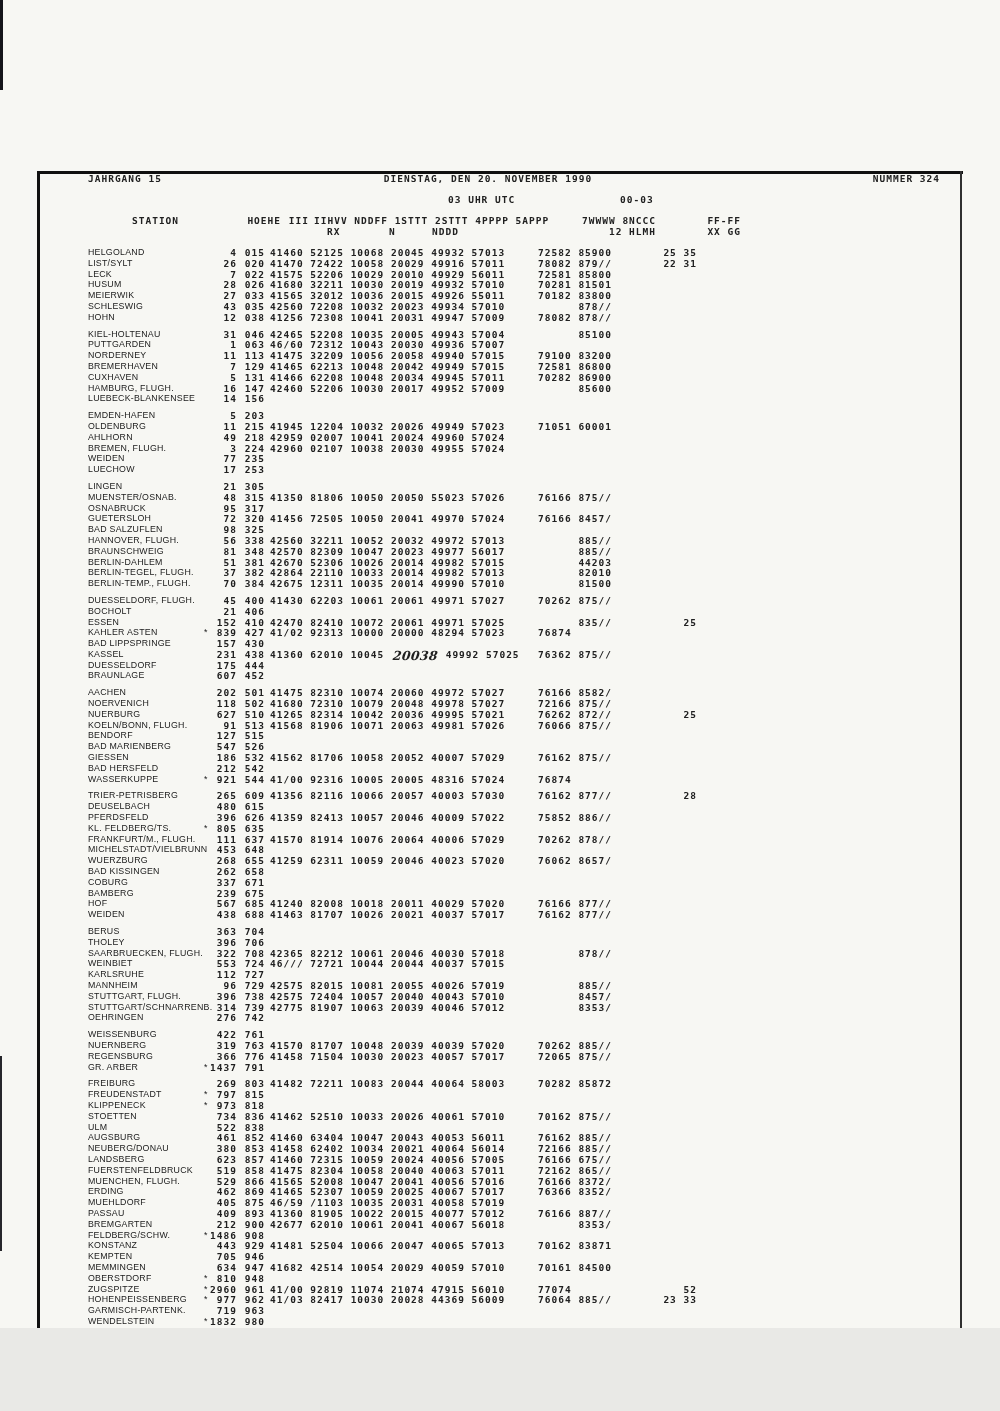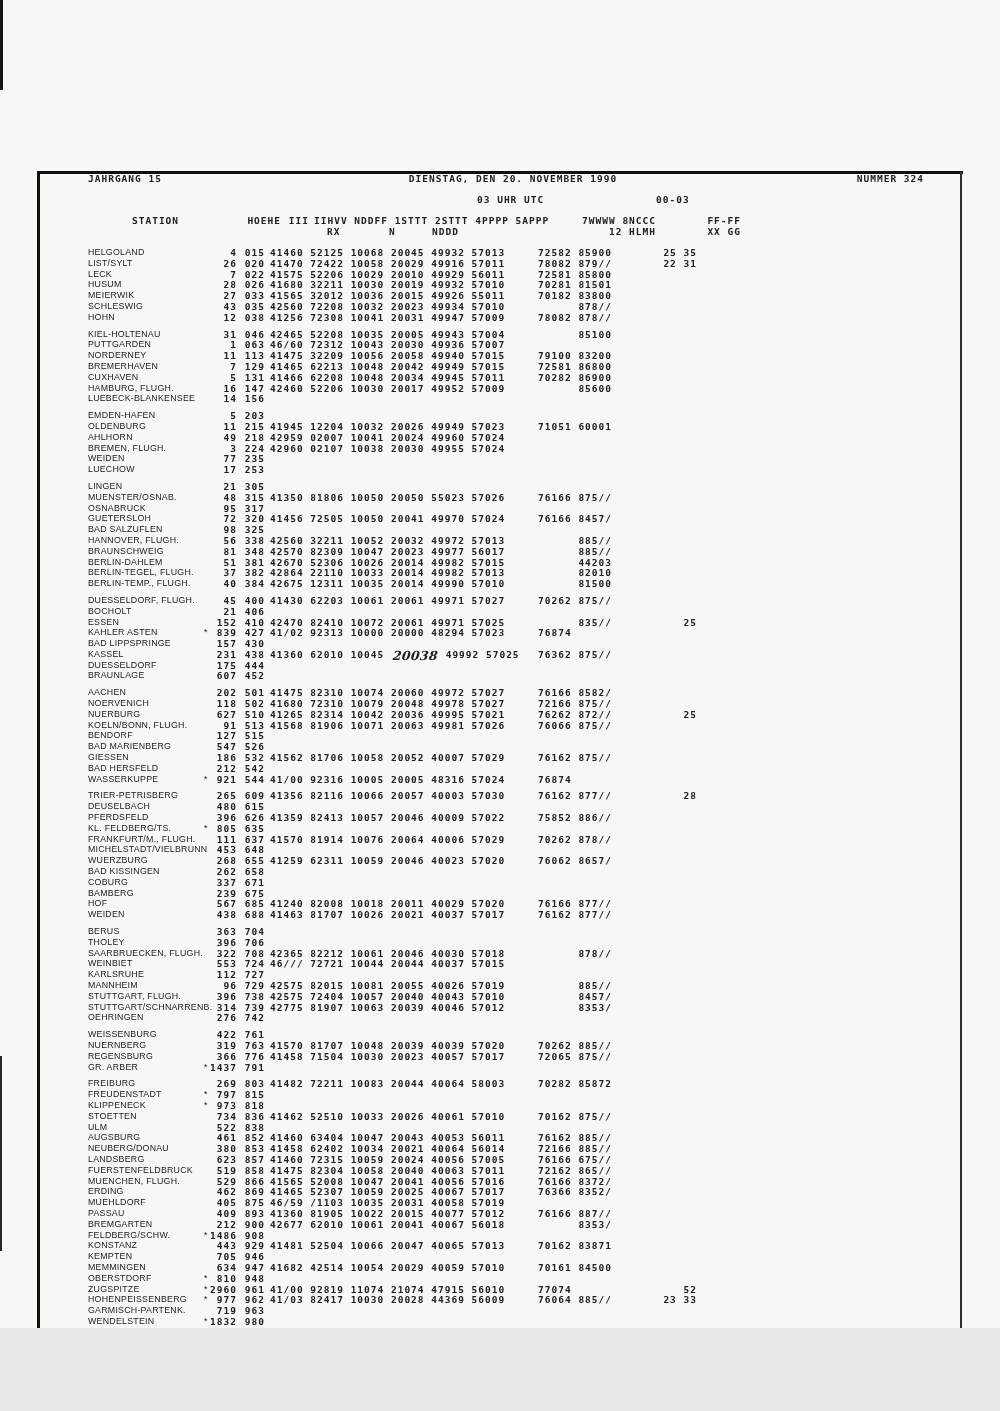--- a/index.html
+++ b/index.html
@@ -12,24 +12,24 @@
   .frame-top{position:absolute;left:37px;top:171px;width:926px;height:3px;background:#101010;}
   .frame-left{position:absolute;left:37px;top:171px;width:3px;height:1167px;background:#101010;}
   .frame-right{position:absolute;left:960px;top:171px;width:2px;height:1167px;background:#303030;}
   .frame-bottom{position:absolute;left:37px;top:1334px;width:962px;height:4px;background:#0c0c0c;}
 
   .num{font-family:"DejaVu Sans Mono",monospace;font-size:9.5px;font-weight:700;
        letter-spacing:1px;white-space:pre;color:#202020;}
   .name{font-size:8.8px;letter-spacing:0.25px;white-space:pre;color:#202020;}
 
   .h-journal{position:absolute;left:88px;top:173px;}
-  .h-date{position:absolute;left:0;top:173px;width:976px;text-align:center;margin-left:25px;}
-  .h-number{position:absolute;right:76px;top:173px;text-align:center;}
-  .h-utc{position:absolute;left:477px;top:194px;}
-  .h-period{position:absolute;left:656px;top:194px;}
+  .h-date{position:absolute;left:0;top:173px;width:976px;text-align:center;}
+  .h-number{position:absolute;right:60px;top:173px;text-align:center;}
+  .h-utc{position:absolute;left:448px;top:194px;}
+  .h-period{position:absolute;left:620px;top:194px;}
 
   .hrow{position:absolute;left:0;width:1000px;height:11px;margin-left:44px;}
   .hrow1{top:215px;}
   .hrow2{top:226px;}
 
   .c{position:absolute;top:0;}
   .c-name{left:88px;}
   .c-mark{left:204px;width:10px;}
   .c-hoehe{left:200px;width:37px;text-align:right;}
   .c-iii{left:242px;width:23px;text-align:right;}
@@ -348,21 +348,21 @@
     <span class="c c-mark name"></span>
     <span class="c c-hoehe num">37</span>
     <span class="c c-iii num">382</span>
     <span class="c c-codes num">42864 22110 10033 20014 49982 57013</span>
     <span class="c c-wx num">82010</span>
     <span class="c c-ff num"></span>
   </div>
       <div class="row">
     <span class="c c-name name">BERLIN-TEMP., FLUGH.</span>
     <span class="c c-mark name"></span>
-    <span class="c c-hoehe num">40</span>
+    <span class="c c-hoehe num">70</span>
     <span class="c c-iii num">384</span>
     <span class="c c-codes num">42675 12311 10035 20014 49990 57010</span>
     <span class="c c-wx num">81500</span>
     <span class="c c-ff num"></span>
   </div>
       <div class="gap"></div>
       <div class="row">
     <span class="c c-name name">DUESSELDORF, FLUGH.</span>
     <span class="c c-mark name"></span>
     <span class="c c-hoehe num">45</span>

